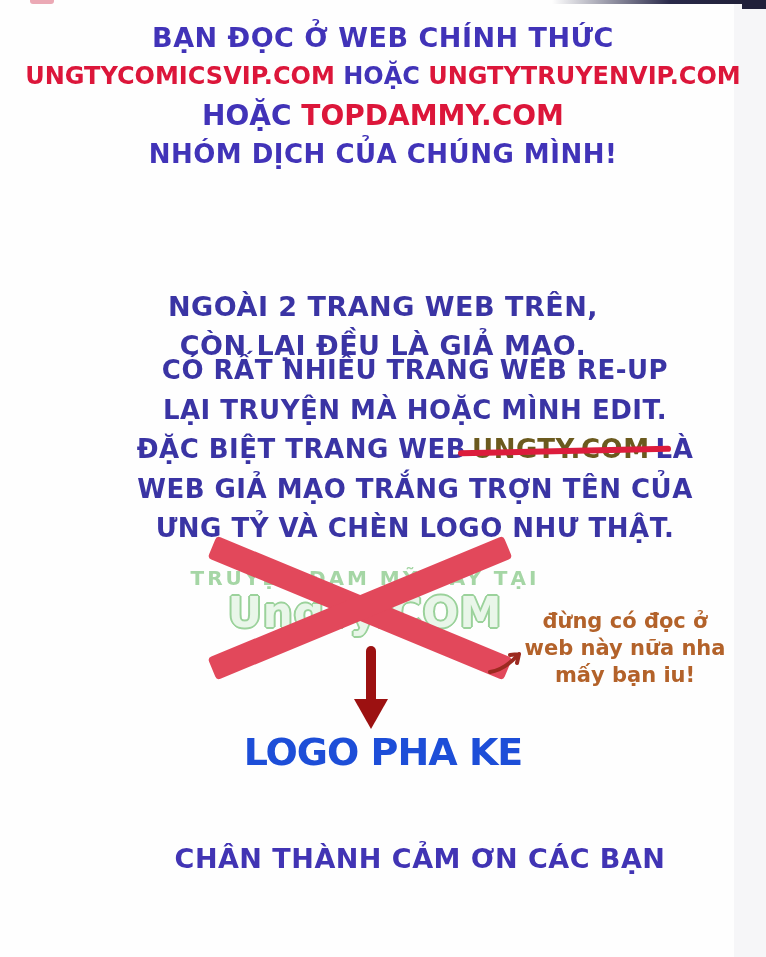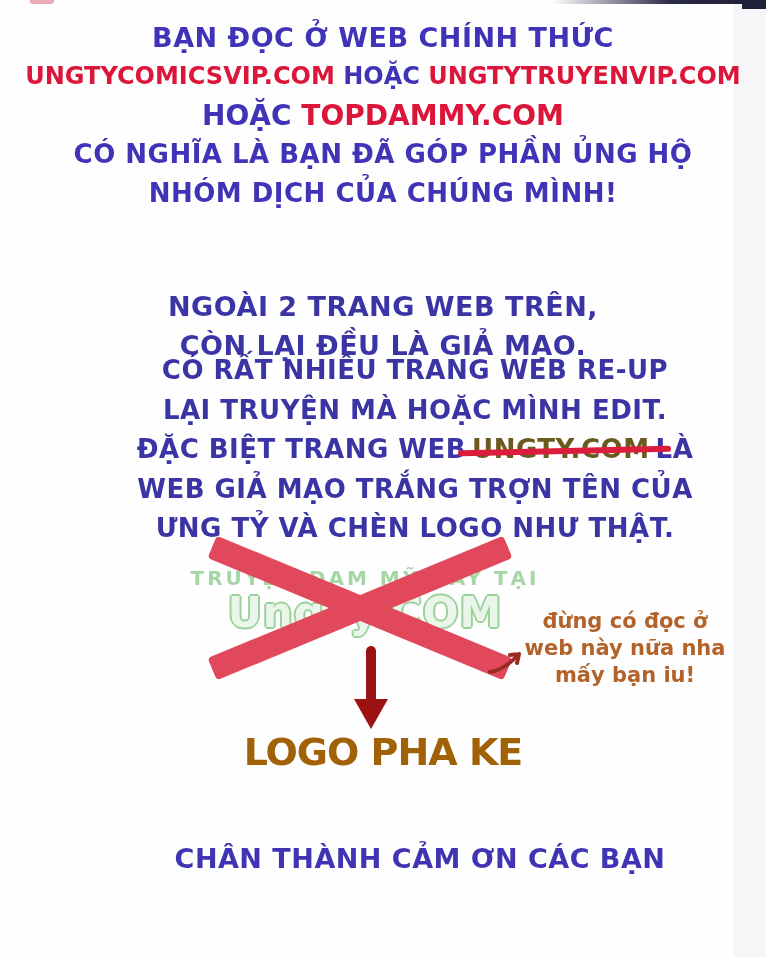--- a/index.html
+++ b/index.html
@@ -45,21 +45,21 @@
         text-shadow:-2px 0 #9bd29b,2px 0 #9bd29b,0 -2px #9bd29b,0 2px #9bd29b,
                     -1px -1px #9bd29b,1px 1px #9bd29b,1px -1px #9bd29b,-1px 1px #9bd29b;}
   .xbar{position:absolute;left:200px;top:596px;width:320px;height:24px;background:#e2485b;border-radius:4px;}
   .xbar.a{transform:rotate(22.5deg);}
   .xbar.b{transform:rotate(-22.5deg);}
 
   .handwritten{position:absolute;top:608px;left:520px;width:210px;text-align:center;
         font-size:21px;line-height:27px;color:#b3622a;letter-spacing:0;}
 
   .logo-caption{position:absolute;top:730px;left:0;width:766px;text-align:center;
-        font-size:38px;letter-spacing:-1px;color:#a16207;white-space:nowrap;}
+        font-size:38px;letter-spacing:-1px;color:#1d4ed8;white-space:nowrap;}
 
   
   .footer{position:absolute;top:840px;left:0;width:766px;text-align:center;line-height:38px;
         font-size:27px;color:#4134b4;letter-spacing:.5px;margin-left:37px;}
 
   svg{display:block;}
   .down-arrow-wrap{position:absolute;left:348px;top:645px;}
   .curved-arrow-wrap{position:absolute;left:486px;top:642px;}
 </style>
 </head>
@@ -69,21 +69,20 @@
 
   <div class="right-strip"></div>
   <div class="top-dark-line"></div>
   <div class="top-dark-corner"></div>
   <div class="top-pink-smudge"></div>
 
   <div class="hdr">
     <div class="l1">BẠN ĐỌC Ở WEB CHÍNH THỨC</div>
     <div class="l2"><span class="red">UNGTYCOMICSVIP.COM</span><span class="blue"> </span><span class="blue">HOẶC</span><span class="blue"> </span><span class="red">UNGTYTRUYENVIP.COM</span></div>
     <div class="l3"><span class="blue">HOẶC</span><span class="blue"> </span><span class="red">TOPDAMMY.COM</span></div>
-    <div class="l4">CÓ NGHĨA LÀ BẠN ĐÃ GÓP PHẦN ỦNG HỘ</div>
     <div class="l5">NHÓM DỊCH CỦA CHÚNG MÌNH!</div>
   </div>
 
   <div class="warn">
     <div>NGOÀI 2 TRANG WEB TRÊN,</div>
     <div>CÒN LẠI ĐỀU LÀ GIẢ MẠO.</div>
   </div>
 
   <div class="reup">
     <div>CÓ RẤT NHIỀU TRANG WEB RE-UP</div>

